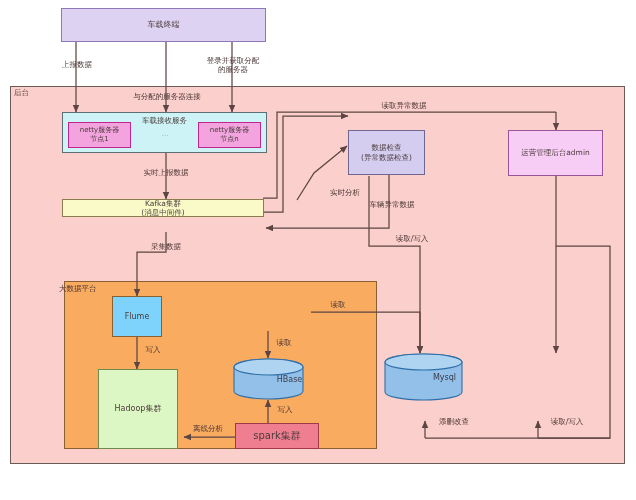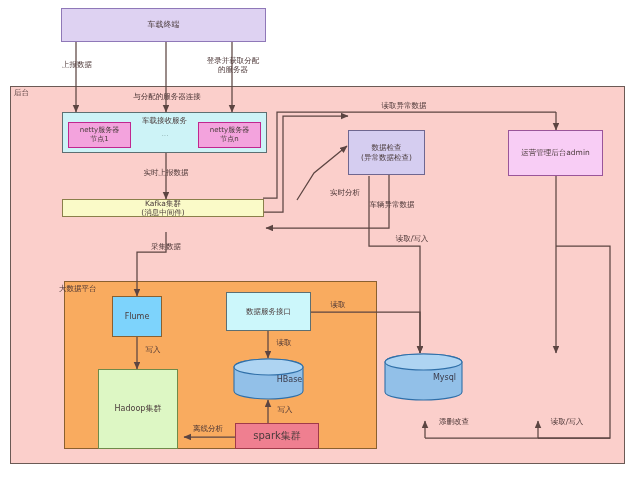--- a/index.html
+++ b/index.html
@@ -126,23 +126,20 @@
 
   <div class="box" style="left:112px;top:296px;width:50px;height:41px;background:#7dd3fc;border:1.2px solid #8a6030;font-size:8px;">
     <span>Flume</span>
   </div>
   <div class="lbl" style="left:140px;top:345px;width:26px;">写入</div>
 
   <div class="box" style="left:98px;top:369px;width:80px;height:80px;background:#ddf7c4;border:1.2px solid #6f8a4a;font-size:8px;">
     <span>Hadoop集群</span>
   </div>
 
-  <div class="box" style="left:226px;top:292px;width:85px;height:39px;background:#ccf7fb;border:1.2px solid #5d6f72;font-size:7.5px;">
-    <span>数据服务接口</span>
-  </div>
   <div class="lbl" style="left:325px;top:300px;width:26px;">读取</div>
   <div class="lbl" style="left:271px;top:338px;width:26px;">读取</div>
 
   <div class="cyl" style="left:233px;top:358px;width:71px;height:42px;">
     <svg width="71" height="42" viewBox="0 0 71 42">
       <path d="M1,9 a34.5,8 0 0 1 69,0 L70,33 a34.5,8 0 0 1 -69,0 z" fill="#92c0e8" stroke="#2f6fa8" stroke-width="1.1"></path>
       <ellipse cx="35.5" cy="9" rx="34.5" ry="8" fill="#aed4f2" stroke="#2f6fa8" stroke-width="1.1"></ellipse>
     </svg>
     <div class="txt">HBase</div>
   </div>

